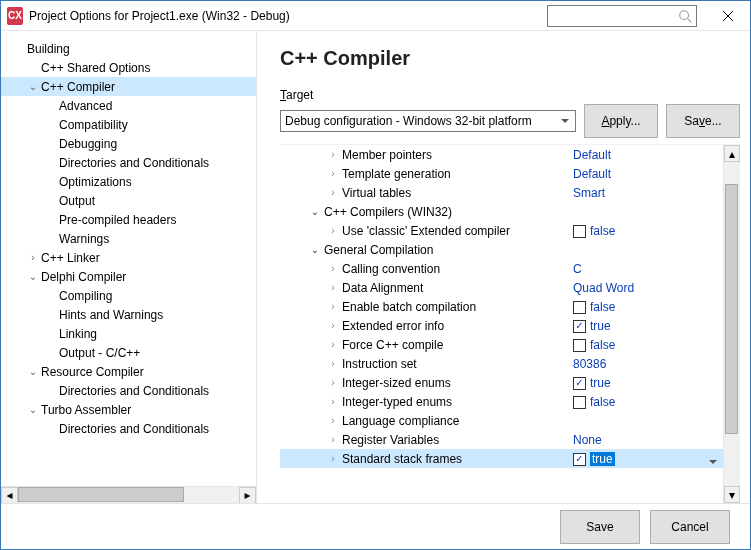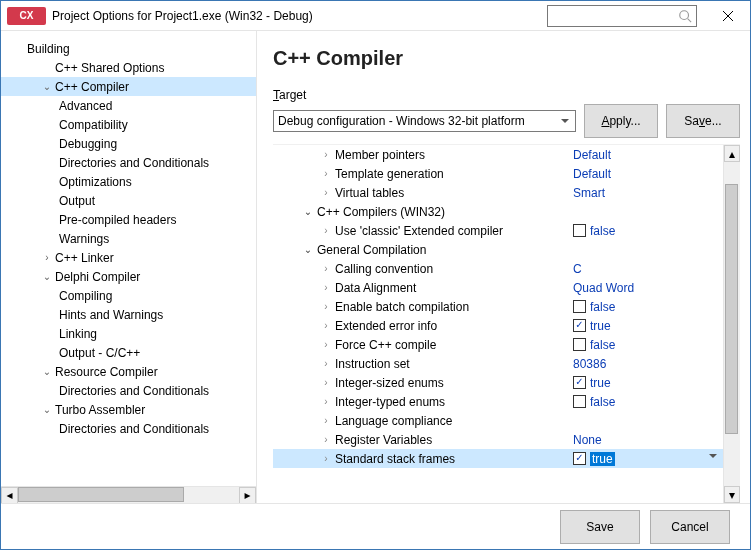--- a/index.html
+++ b/index.html
@@ -1,28 +1,28 @@
 <!DOCTYPE html>
 <html><head>
 <meta charset="utf-8">
 <style>
 * { box-sizing: border-box; margin: 0; padding: 0; font-family: "Segoe UI", Tahoma, sans-serif; font-size: 12px; }
 body { background: #fff; }
 .window { width: 751px; height: 550px; border: 1px solid #3a76b3; display: flex; flex-direction: column; background: #fff; }
 .titlebar { height: 30px; background: #fff; display: flex; align-items: center; padding: 0 0 0 6px; border-bottom: 1px solid #e5e5e5; }
-.app-icon { width: 39px; height: 18px; background: #d3394c; border-radius: 2px; color: #fff; font-size: 10px; font-weight: bold; display: flex; align-items: center; justify-content: center; margin-right: 6px; }
+.app-icon { width: 16px; height: 18px; background: #d3394c; border-radius: 2px; color: #fff; font-size: 10px; font-weight: bold; display: flex; align-items: center; justify-content: center; margin-right: 6px; }
 .title { flex: 1; color: #000; }
 .searchbox { width: 150px; height: 22px; border: 1px solid #787878; background: #fff; margin-right: 8px; display:flex; align-items:center; justify-content:flex-end; padding-right:4px;}
 .searchbox svg { opacity:.6 }
 .close-btn { width: 45px; height: 30px; display: flex; align-items: center; justify-content: center; color: #000; }
-.body { flex: 1; display: flex; overflow: hidden; }
+.body { flex: 1; display: flex; overflow: hidden; gap: 7px; }
 .sidebar { width: 256px; border-right: 1px solid #e5e5e5; display:flex; flex-direction:column; padding-top:8px; position:relative;}
 .tree { flex:1; overflow:hidden; }
 .tree-item { display:flex; align-items:center; height:19px; padding-left:12px; cursor:default; }
-.tree-item.level1 { padding-left:40px; }
+.tree-item.level1 { padding-left:26px; }
 .tree-item.level2 { padding-left:44px; }
 .tree-item.selected { background:#cce8ff; }
 .tw { width:12px; display:inline-flex; justify-content:center; color:#666; font-size:10px;}
 .tree-label { padding-left:2px; }
 .hscroll { height:17px; border-top:1px solid #e5e5e5; display:flex; align-items:center; background:#f0f0f0;}
 .hscroll .arrow { width:17px; height:17px; display:flex; align-items:center; justify-content:center; background:#f0f0f0; border:1px solid #ccc;}
 .hscroll .track { flex:1; background:#f0f0f0; height:17px; position:relative;}
 .hscroll .thumb { position:absolute; left:0; top:0; height:15px; width:75%; background:#cdcdcd; border:1px solid #aaa; }
 .main { flex:1; display:flex; flex-direction:column; padding:16px 10px 0 16px; overflow:hidden; }
 .page-title { font-size:20px; font-weight:600; color:#222; margin-bottom:18px; }
@@ -33,21 +33,21 @@
 .btn { height:22px; min-width:74px; border:1px solid #adadad; background:#e1e1e1; display:flex; align-items:center; justify-content:center; cursor:default; padding:16px 10px;text-align:center;}
 .grid-wrap { flex:1; display:flex; overflow:hidden; border-top:1px solid #f0f0f0; margin-top:2px;}
 .grid { flex:1; overflow:hidden; }
 .row { display:flex; align-items:center; height:19px; }
 .row.sel { background:#cce8ff; }
 .row .indent { display:flex; align-items:center; }
 .chev { width:14px; color:#888; font-size:10px; display:inline-flex; justify-content:center;}
 .chev.open { color:#444; }
 .prop-label { flex:1; padding-left:2px; }
 .prop-label.bold { font-weight:400; }
-.val-col { width:150px; display:flex; align-items:flex-start; gap:4px; color:#0b3db5; }
+.val-col { width:150px; display:flex; align-items:flex-end; gap:4px; color:#0b3db5; }
 .val-col .cb { width:13px; height:13px; border:1px solid #333; display:inline-flex; align-items:center; justify-content:center; background:#fff;}
 .val-col .cb.checked::after { content:"✓"; color:#0b3db5; font-size:10px; line-height:1;}
 .val-col .editing { background:#0078d7; color:#fff; padding:0 2px; }
 .val-col .dd { margin-left:auto; margin-right:6px; border:4px solid transparent; border-top-color:#555; width:0; height:0; transform:translateY(2px);}
 .vscroll { width:17px; background:#f0f0f0; display:flex; flex-direction:column; border-left:1px solid #e5e5e5;}
 .vscroll .arrow { height:17px; display:flex; align-items:center; justify-content:center; border:1px solid #ccc;}
 .vscroll .track { flex:1; position:relative; background:#f0f0f0;}
 .vscroll .thumb { position:absolute; left:1px; width:13px; background:#cdcdcd; border:1px solid #aaa;}
 .footer { height:46px; border-top:1px solid #e5e5e5; display:flex; align-items:center; justify-content:flex-end; gap:10px; padding-right:20px;}
 .footer .btn { min-width:80px; height:24px; }

